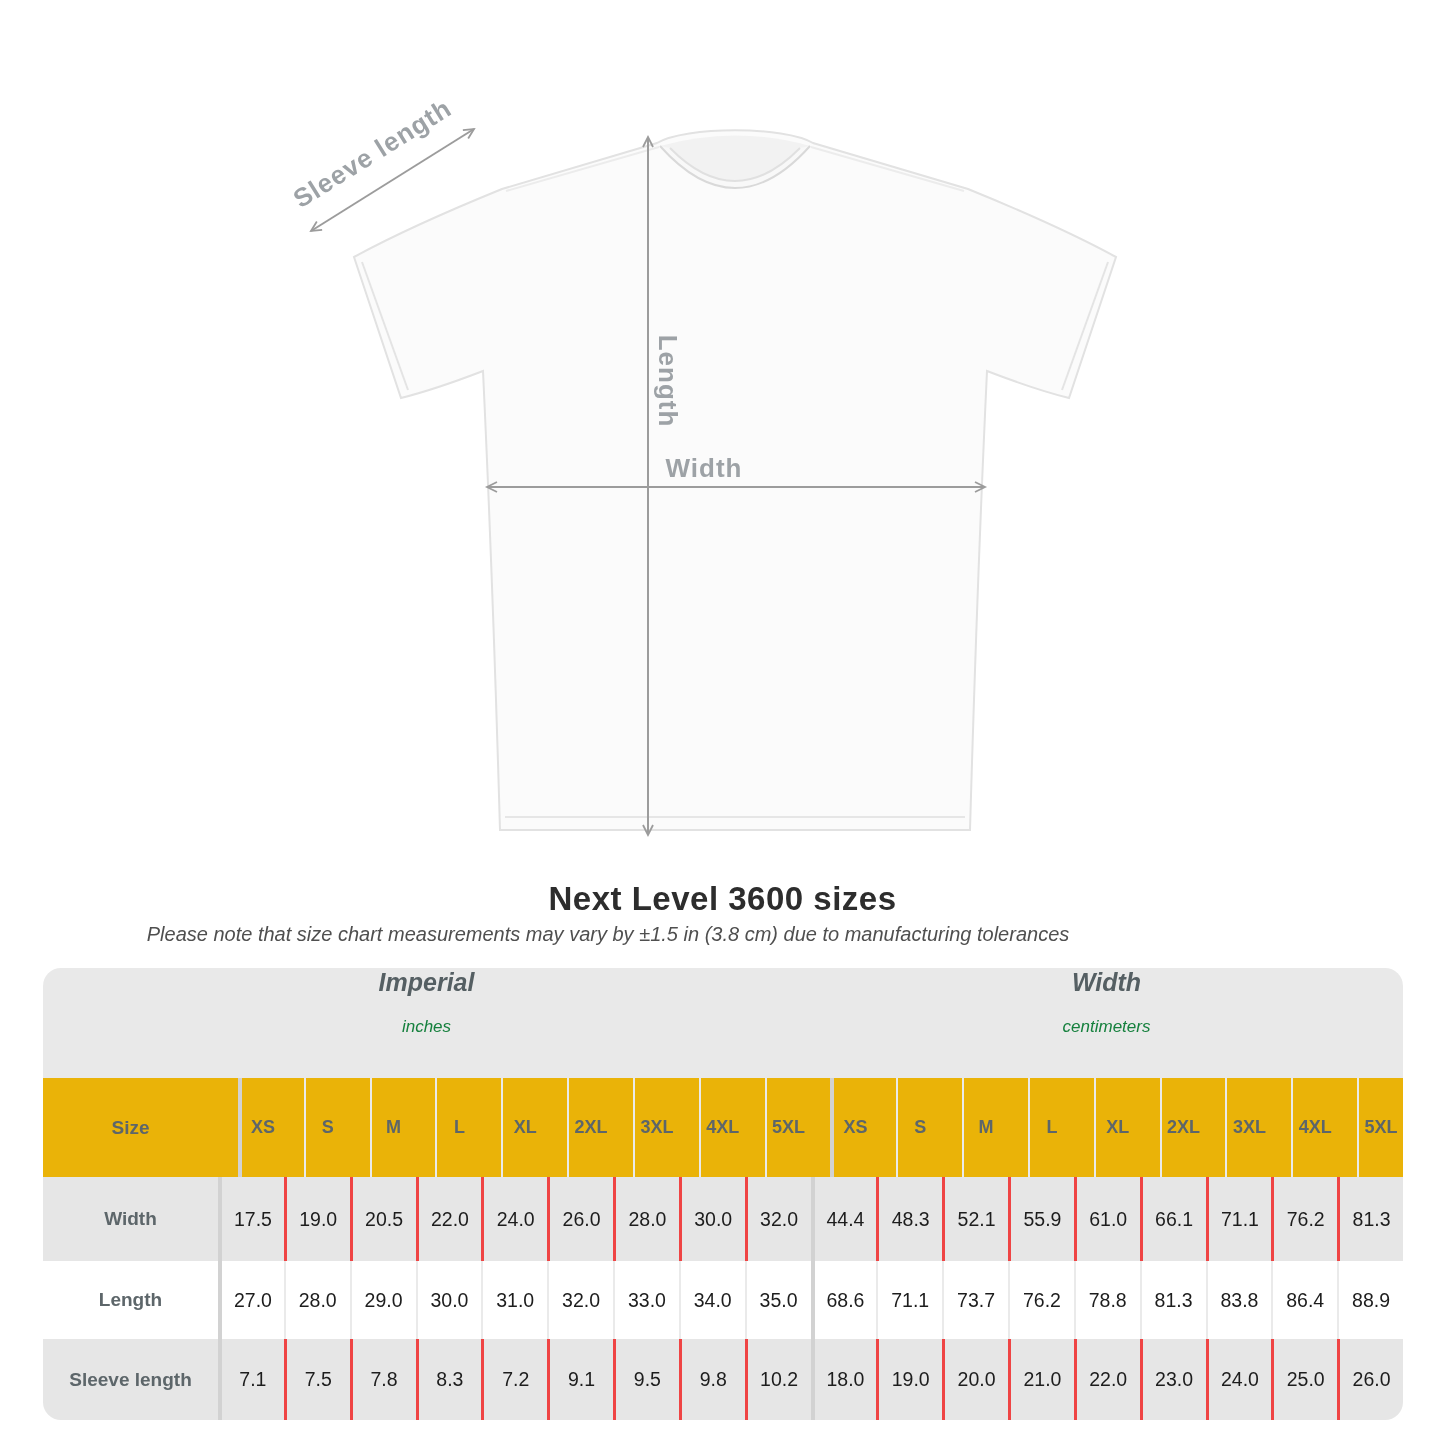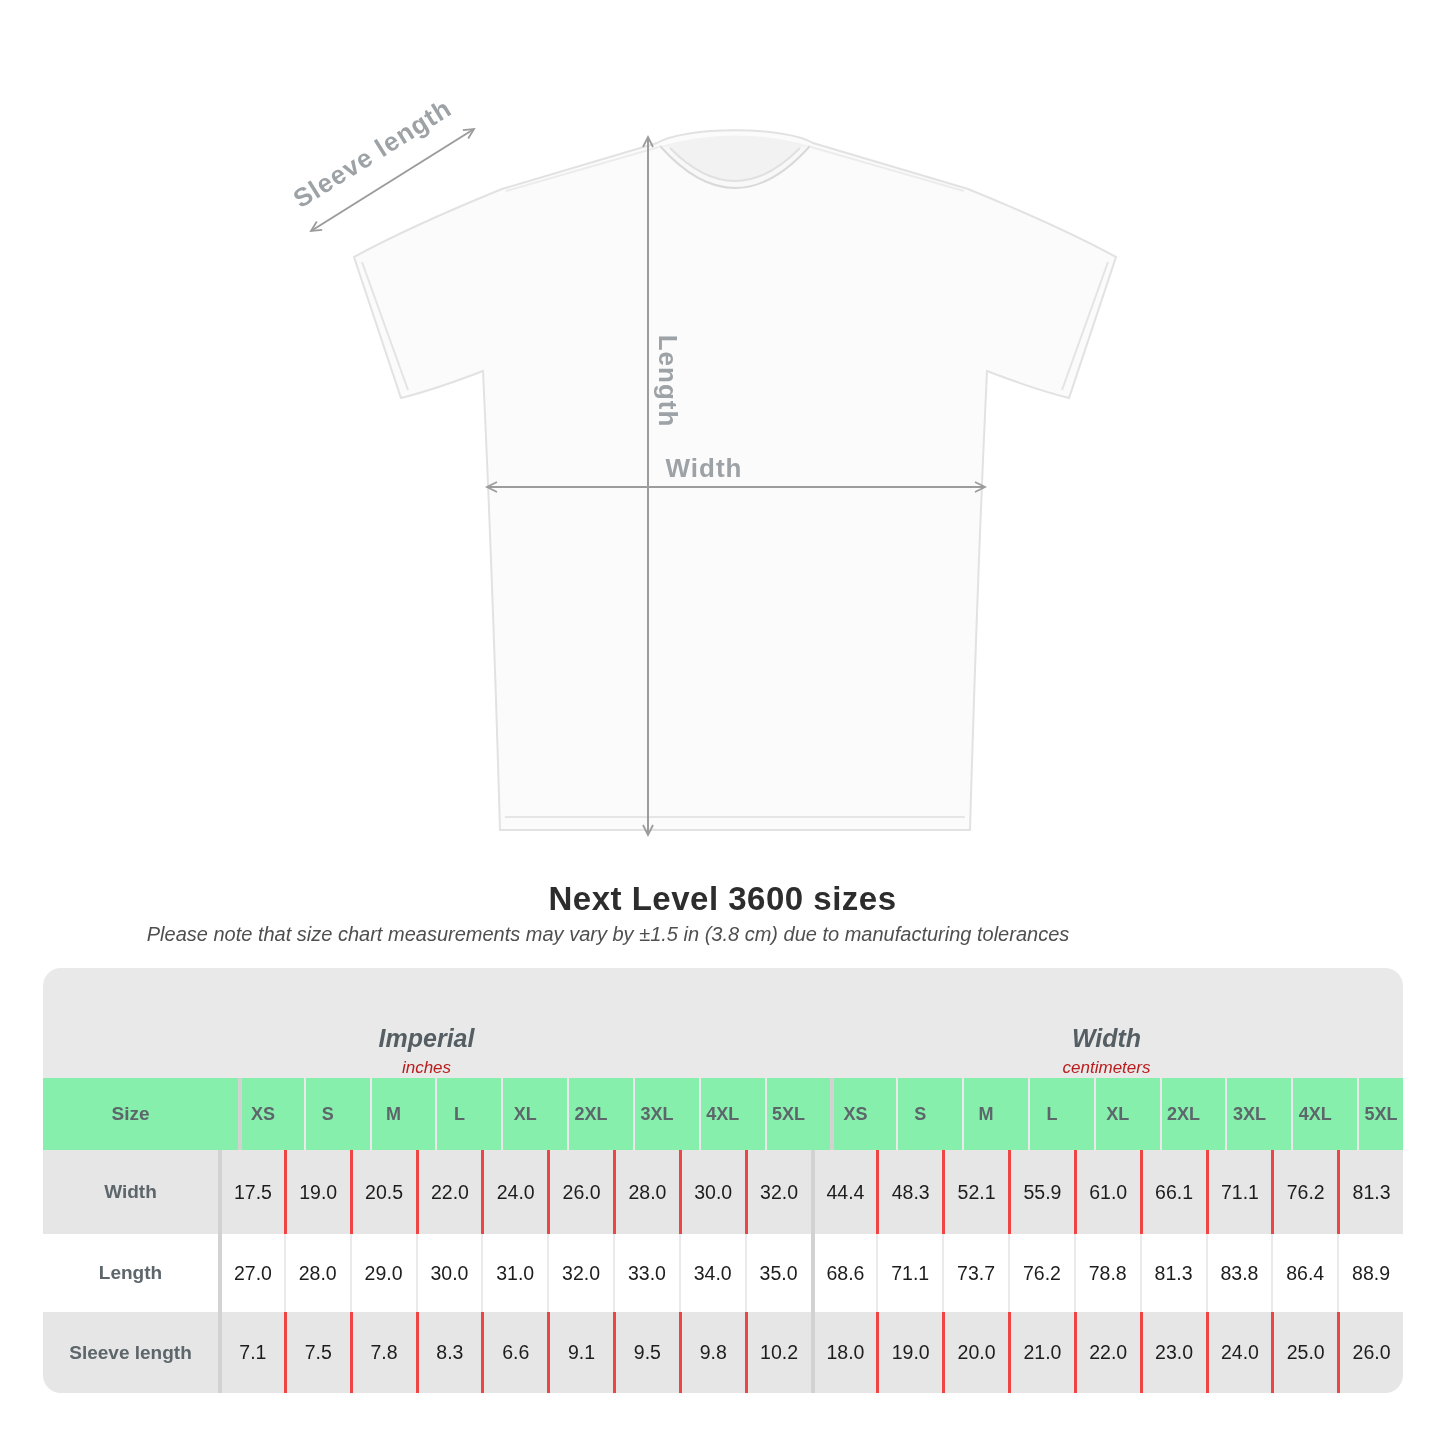--- a/index.html
+++ b/index.html
@@ -30,31 +30,31 @@
   }
 
   
   .size-table { position:absolute; top:968px; left:43px; width:1360px; }
 
   .thead {
     height:110px; background:#e9e9e9;
     border-radius:18px 18px 0 0;
     display:flex;
   }
-  .hgroup { display:flex; flex-direction:column; align-items:center; justify-content:flex-end; }
+  .hgroup { display:flex; flex-direction:column; align-items:center; justify-content:flex-start; }
   .hgroup.imperial { width:767px; }
   .hgroup.metric  { width:593px; }
   .hg-title { font-size:25px; font-weight:bold; font-style:italic; color:#555f63; }
-  .hg-sub   { font-size:17px; font-style:italic; color:#b91c1c; margin-top:5px; }
+  .hg-sub   { font-size:17px; font-style:italic; color:#15803d; margin-top:20px; }
 
   .trow {
     display:grid;
     grid-template-columns:175px repeat(18, 1fr);
   }
-  .r-size   { height:72px; background:#86efac;gap:20px; }
+  .r-size   { height:99px; background:#eab308;gap:20px; }
   .r-width  { height:84px; background:#e6e6e6; }
   .r-length { height:78px; background:#ffffff; }
   .r-sleeve { height:81px; background:#e6e6e6; border-radius:0 0 18px 18px; overflow:hidden; }
 
   .lbl, .cell {
     display:flex; align-items:center; justify-content:center;
     box-sizing:border-box; min-width:0;
   }
   .lbl { font-weight:bold; font-size:19px; color:#5d666a; }
   .cell { font-size:19.5px; color:#1d1d1d; }
@@ -195,21 +195,21 @@
     <div class="cell">86.4</div>
     <div class="cell">88.9</div>
   </div>
 
   <div class="trow r-sleeve">
     <div class="lbl">Sleeve length</div>
     <div class="cell sd">7.1</div>
     <div class="cell">7.5</div>
     <div class="cell">7.8</div>
     <div class="cell">8.3</div>
-    <div class="cell">6.6</div>
+    <div class="cell">7.2</div>
     <div class="cell">9.1</div>
     <div class="cell">9.5</div>
     <div class="cell">9.8</div>
     <div class="cell">10.2</div>
     <div class="cell sd">18.0</div>
     <div class="cell">19.0</div>
     <div class="cell">20.0</div>
     <div class="cell">21.0</div>
     <div class="cell">22.0</div>
     <div class="cell">23.0</div>

